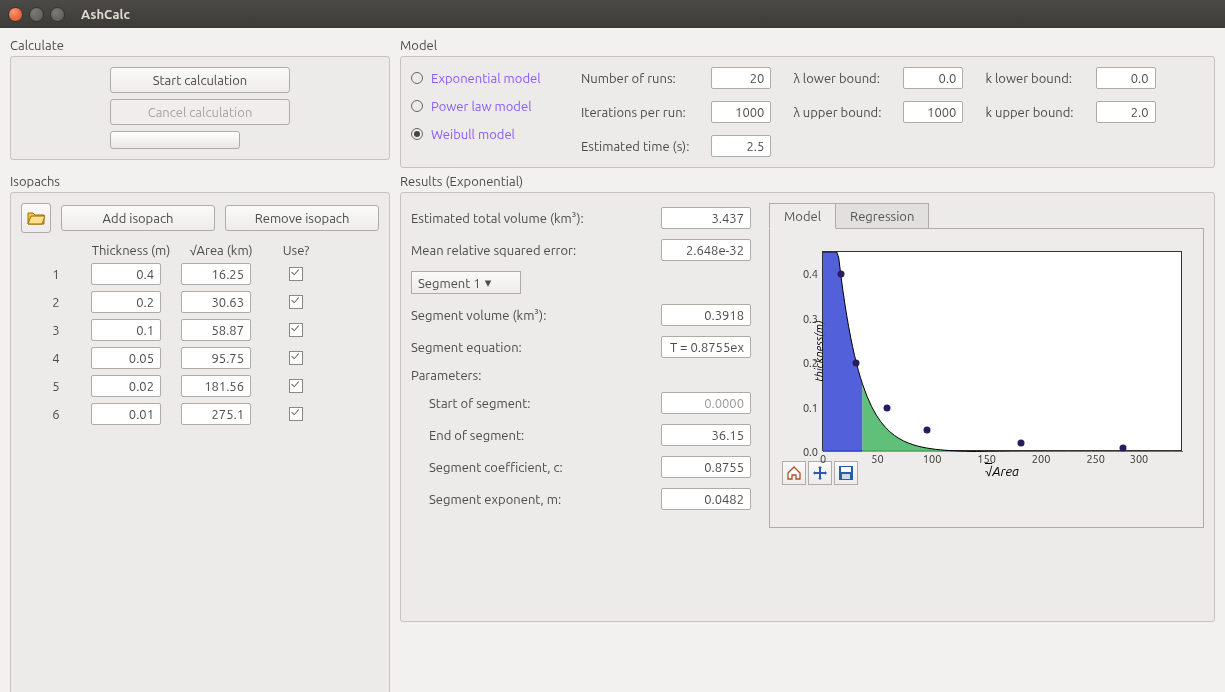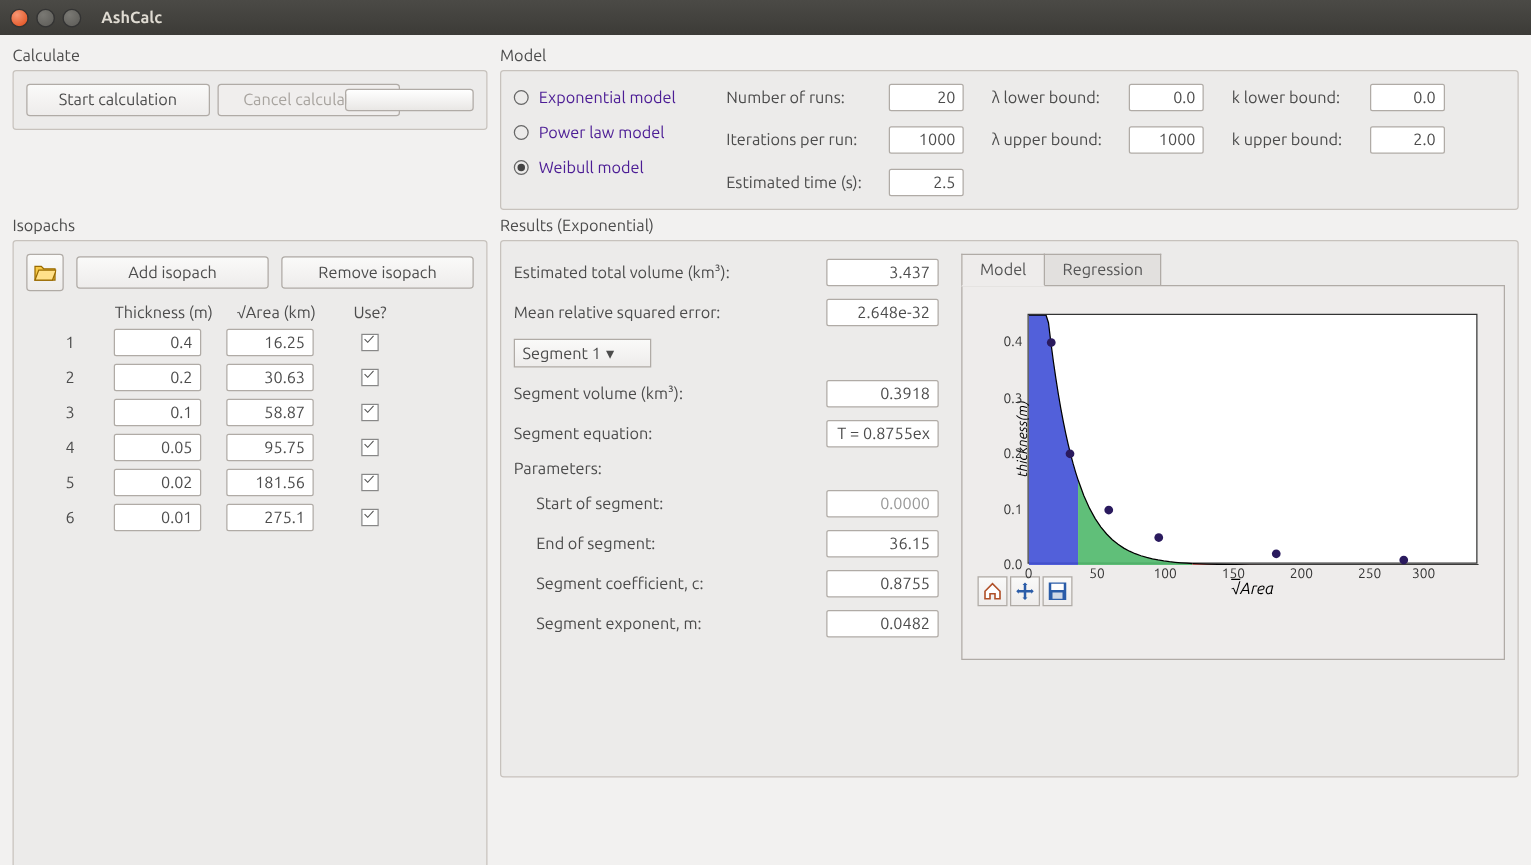--- a/index.html
+++ b/index.html
@@ -16,27 +16,27 @@
 .group-label { color: #4c4c4c; margin-bottom: 4px; }
 
 .panel { background: #ecebea; border: 1px solid #c7c2bd; border-radius: 3px; padding: 10px; }
 
 .btn { background: linear-gradient(#fafaf9, #eeeceb); border: 1px solid #b0aba6; border-radius: 3px; padding: 5px 10px; color: #4c4c4c; cursor: pointer; }
 .btn:disabled { color: #a8a49f; background: #f0eeed; }
 
 input[type=text] { border: 1px solid #b0aba6; border-radius: 2px; background: #fff; padding: 3px 6px; font-size: 13px; color: #4c4c4c; text-align: right; }
 input[readonly][data-disabled="1"] { color: #999; }
 
-.calc-box { display: flex; flex-direction: row; gap: 6px; }
+.calc-box { display: flex; flex-direction: column; gap: 6px; }
 .calc-box .btn { width: 180px; align-self: center; }
 .progress { width: 130px; height: 18px; border: 1px solid #b0aba6; border-radius: 3px; background: linear-gradient(#fff,#e9e7e5); align-self: center; margin-left: -50px; }
 
 .model-panel { display: flex; gap: 20px; align-items: flex-start; }
 .radio-col { display: flex; flex-direction: column; gap: 14px; padding-top: 4px; min-width: 150px; }
-.radio-row { display: flex; align-items: center; gap: 8px; color: #4c1d95; }
+.radio-row { display: flex; align-items: center; gap: 8px; color: #8b5cf6; }
 .radio { width: 12px; height: 12px; border-radius: 50%; border: 1px solid #666; display: inline-flex; align-items: center; justify-content: center; }
 .radio.sel::after { content: ""; width: 6px; height: 6px; background: #444; border-radius: 50%; }
 
 .param-grid { display: grid; grid-template-columns: auto 60px auto 60px auto 60px; column-gap: 22px; row-gap: 12px; align-items: center; color: #4c4c4c; }
 .param-grid input { width: 60px; }
 
 .iso-panel { height: 512px; }
 .iso-toolbar { display: flex; gap: 10px; align-items: center; margin-bottom: 10px; }
 .folder-btn { width: 30px; height: 30px; border: 1px solid #b0aba6; border-radius: 3px; background: linear-gradient(#fafaf9,#eeeceb); display: flex; align-items: center; justify-content: center; cursor: pointer; }
 .add-iso, .rem-iso { flex: 1; }

